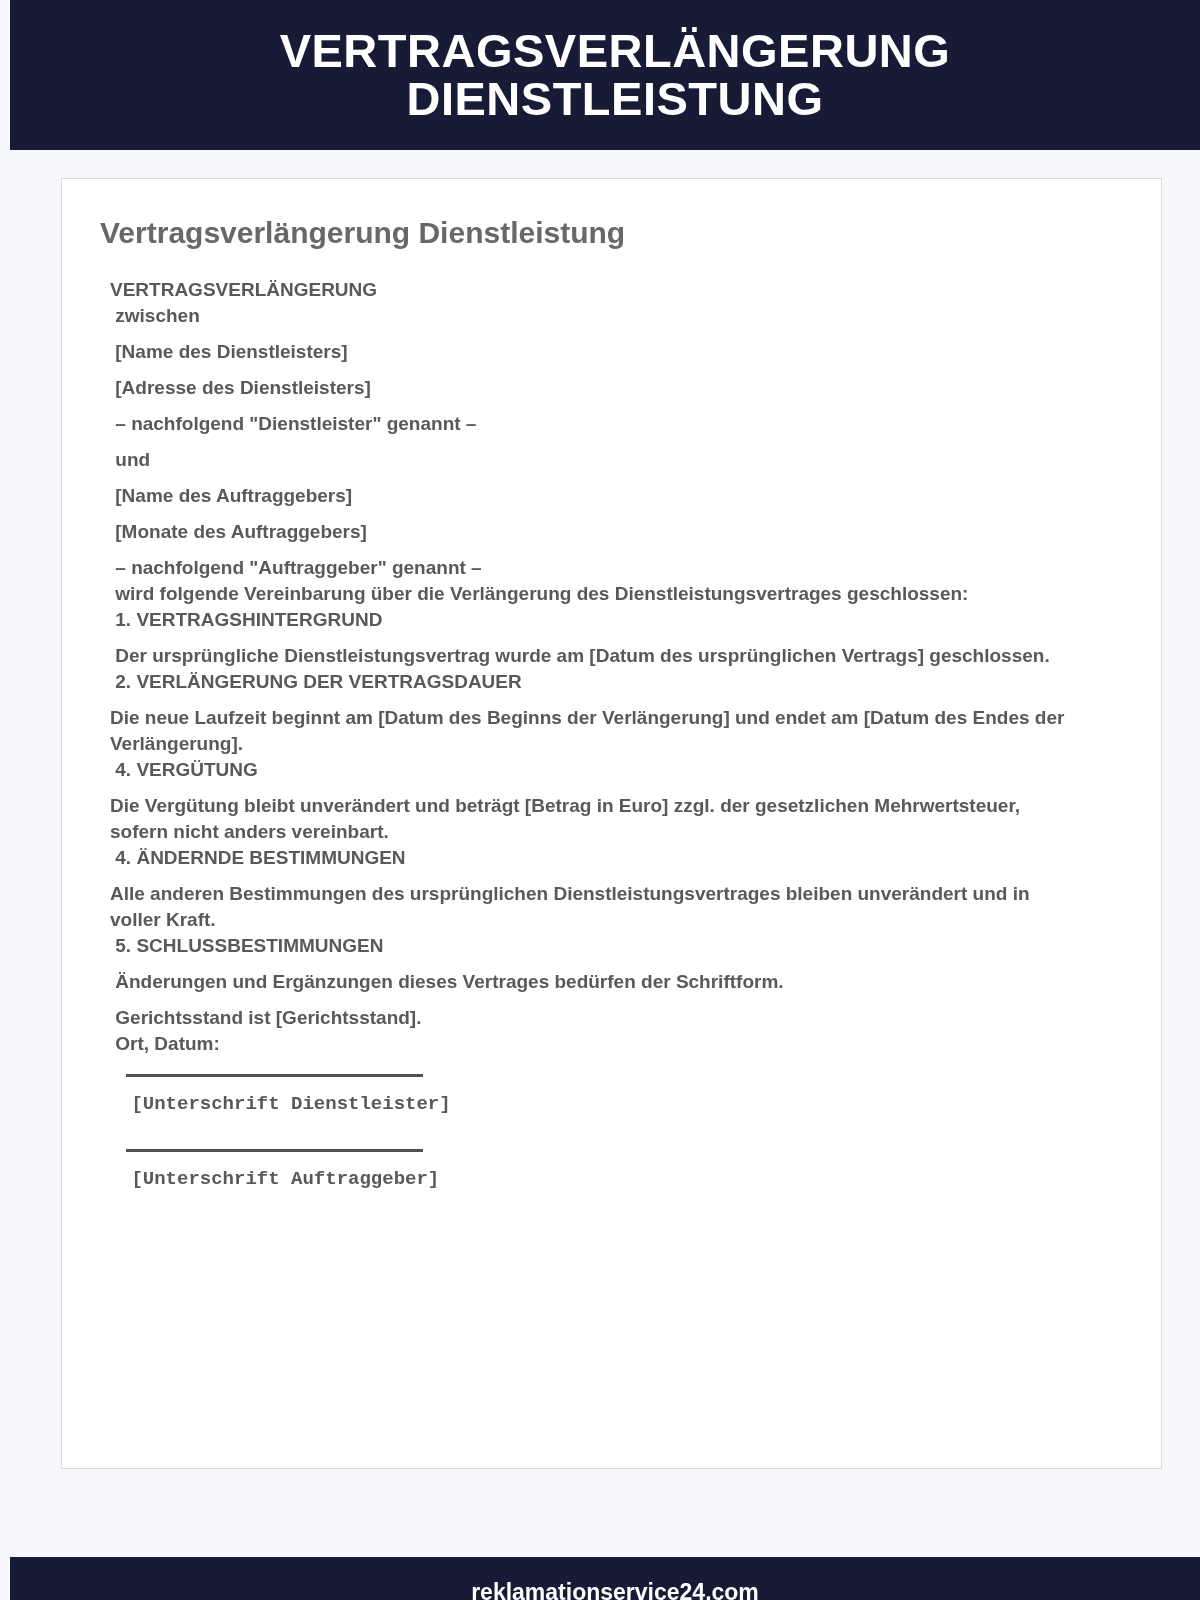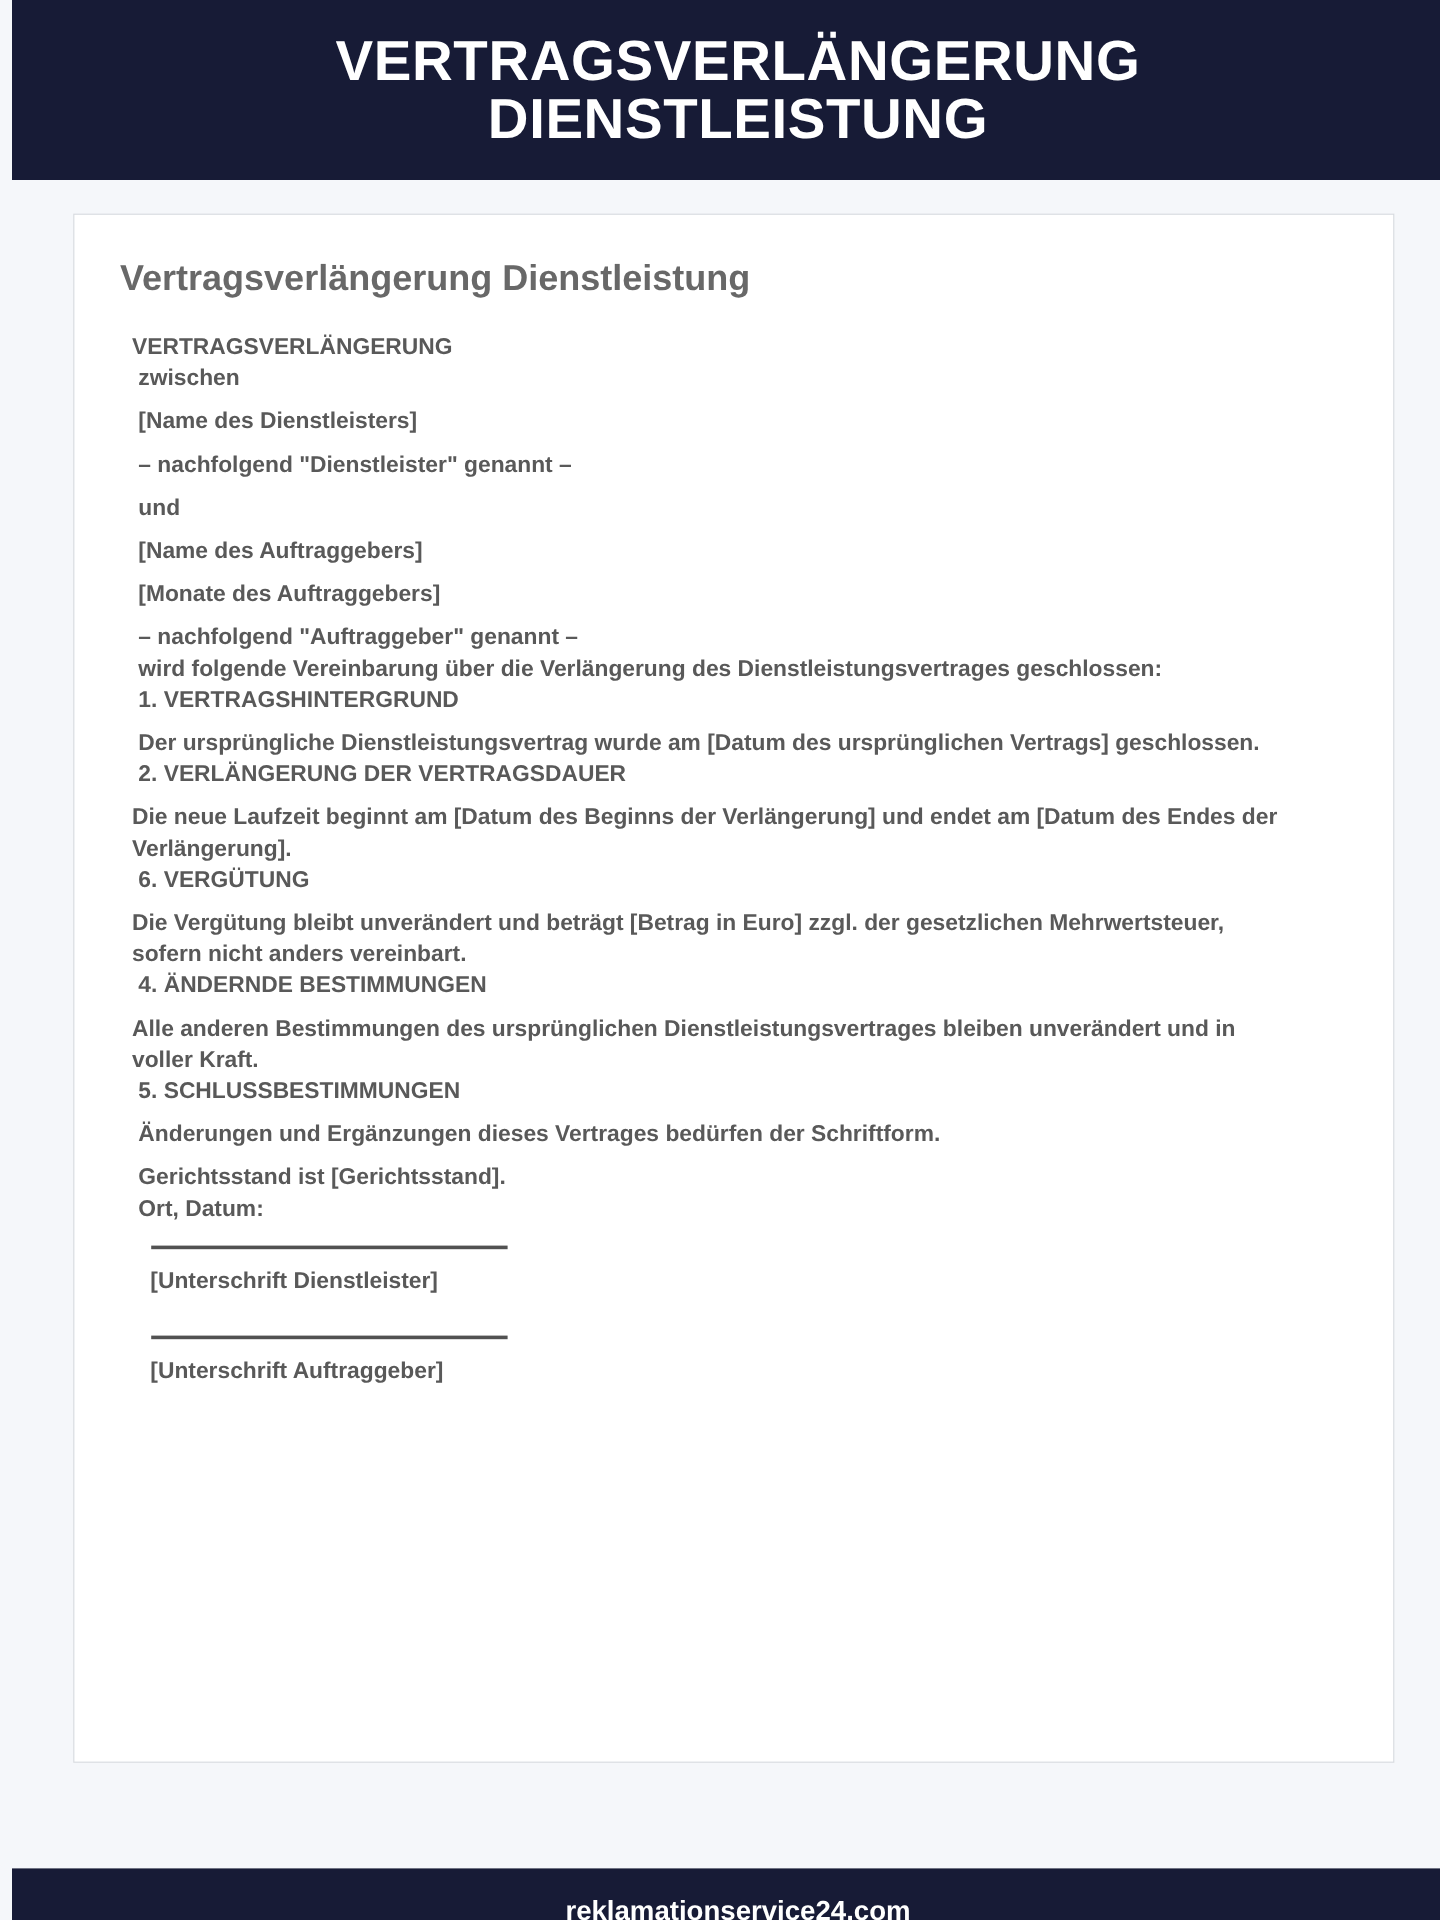--- a/index.html
+++ b/index.html
@@ -63,21 +63,21 @@
     white-space: pre-wrap;
   }
   .sig-group { margin-top: 17px; }
   .sig-group + .sig-group { margin-top: 32px; }
   .sig-line {
     width: 297px;
     height: 3px;
     background: #525252;
     margin-left: 6px;
   }
-  .sig-label { margin: 14px 0 0 0; }
+  .sig-label { margin: 14px 0 0 0; font-family: Liberation Mono, monospace; }
 
   
   .page-footer {
     width: 1200px;
     height: 71px;
     background: #171b36;
     display: flex;
     align-items: center;
     justify-content: center;
   }
@@ -95,32 +95,33 @@
 DIENSTLEISTUNG</div>
 </header>
 
 <main class="page-main">
   <section class="document-card">
     <h1 class="doc-title">Vertragsverlängerung Dienstleistung</h1>
     <div id="doc-blocks">
         <p class="doc-p">VERTRAGSVERLÄNGERUNG
  zwischen</p>
         <p class="doc-p"> [Name des Dienstleisters]</p>
+        <p class="doc-p"> [Adresse des Dienstleisters]</p>
         <p class="doc-p"> – nachfolgend "Dienstleister" genannt –</p>
         <p class="doc-p"> und</p>
         <p class="doc-p"> [Name des Auftraggebers]</p>
         <p class="doc-p"> [Monate des Auftraggebers]</p>
         <p class="doc-p"> – nachfolgend "Auftraggeber" genannt –
  wird folgende Vereinbarung über die Verlängerung des Dienstleistungsvertrages geschlossen:
  1. VERTRAGSHINTERGRUND</p>
         <p class="doc-p"> Der ursprüngliche Dienstleistungsvertrag wurde am [Datum des ursprünglichen Vertrags] geschlossen.
  2. VERLÄNGERUNG DER VERTRAGSDAUER</p>
         <p class="doc-p">Die neue Laufzeit beginnt am [Datum des Beginns der Verlängerung] und endet am [Datum des Endes der
 Verlängerung].
- 6. VERGÜTUNG</p>
+ 4. VERGÜTUNG</p>
         <p class="doc-p">Die Vergütung bleibt unverändert und beträgt [Betrag in Euro] zzgl. der gesetzlichen Mehrwertsteuer,
 sofern nicht anders vereinbart.
  4. ÄNDERNDE BESTIMMUNGEN</p>
         <p class="doc-p">Alle anderen Bestimmungen des ursprünglichen Dienstleistungsvertrages bleiben unverändert und in
 voller Kraft.
  5. SCHLUSSBESTIMMUNGEN</p>
         <p class="doc-p"> Änderungen und Ergänzungen dieses Vertrages bedürfen der Schriftform.</p>
         <p class="doc-p"> Gerichtsstand ist [Gerichtsstand].
  Ort, Datum:</p>
       </div>

